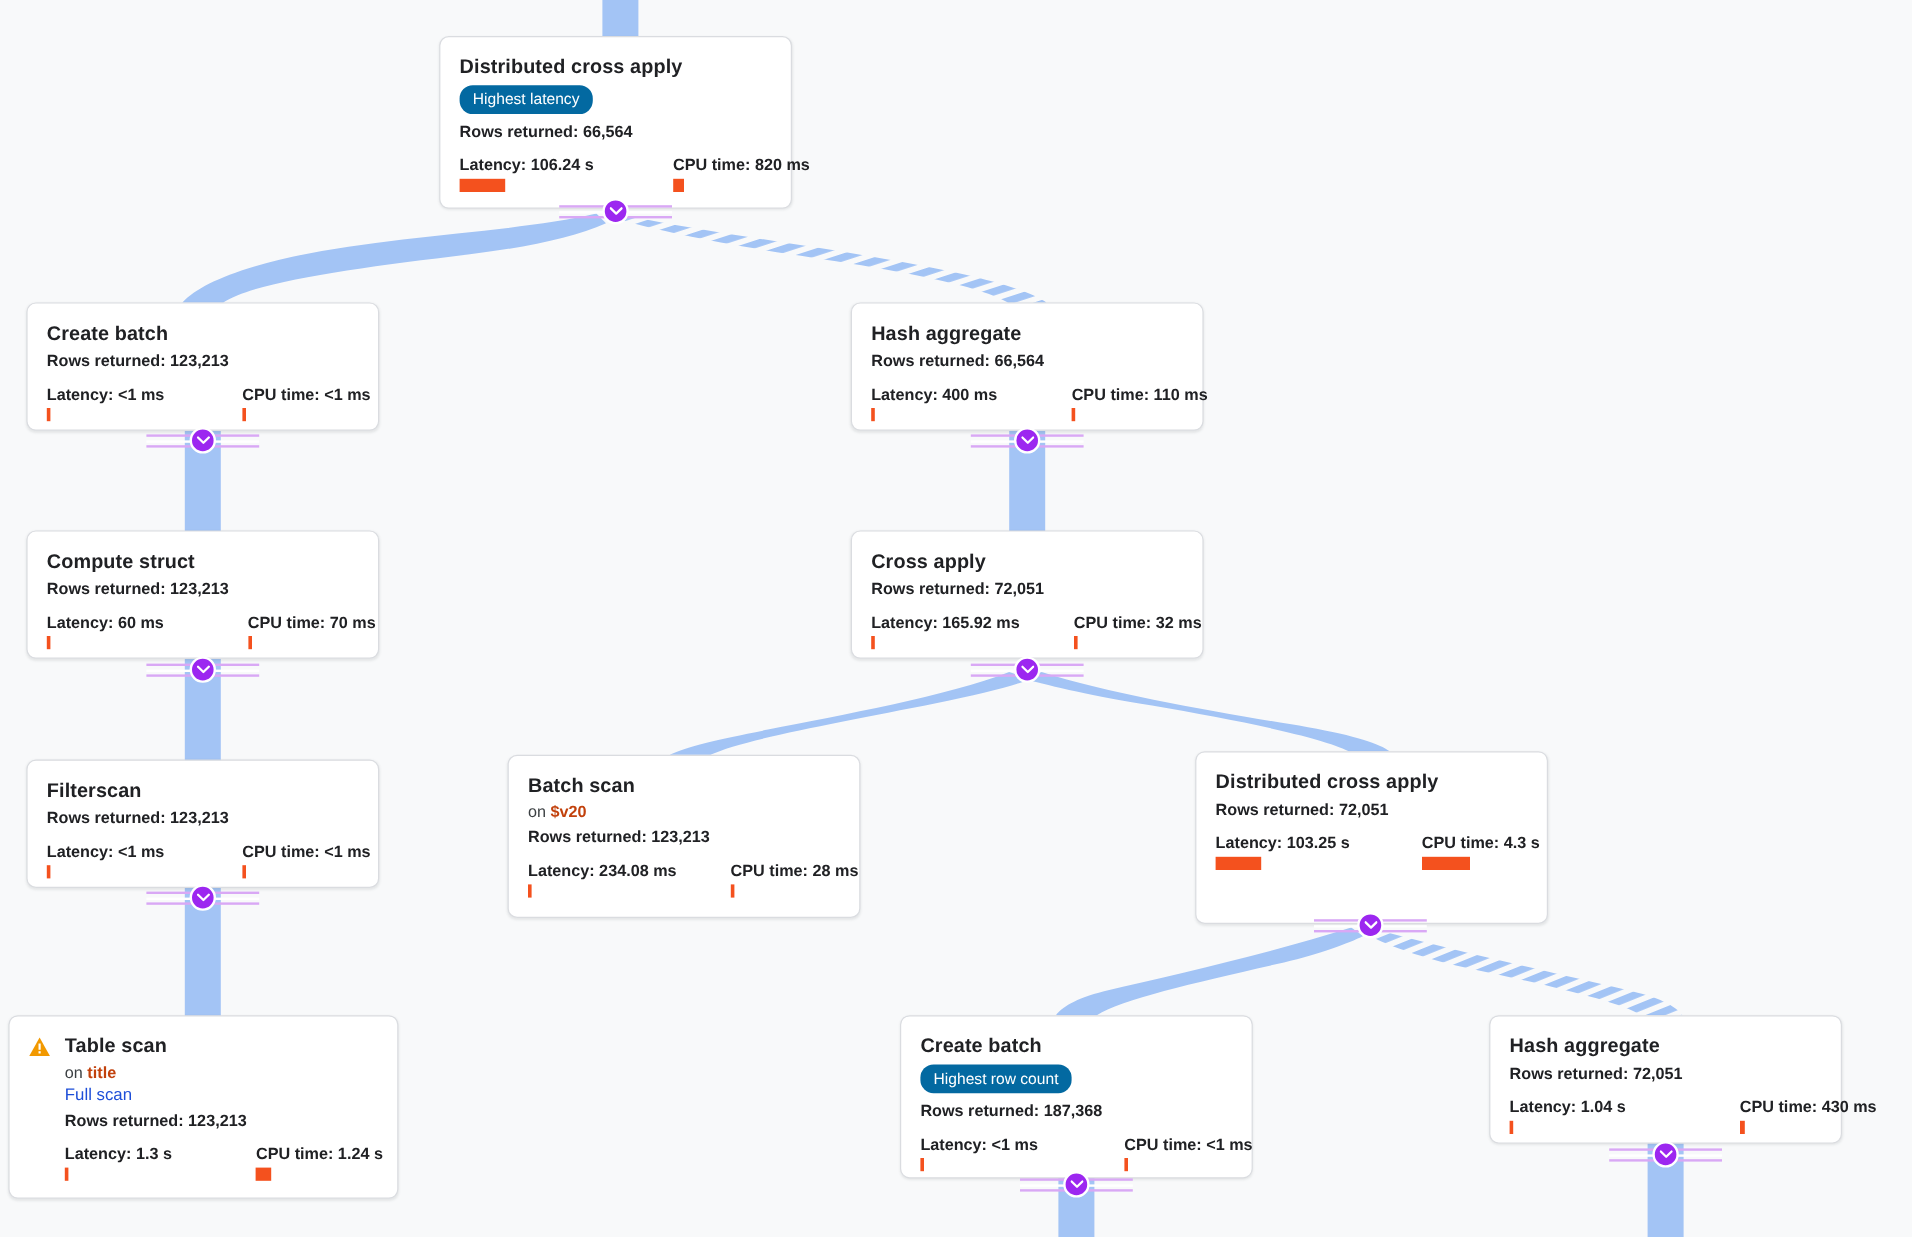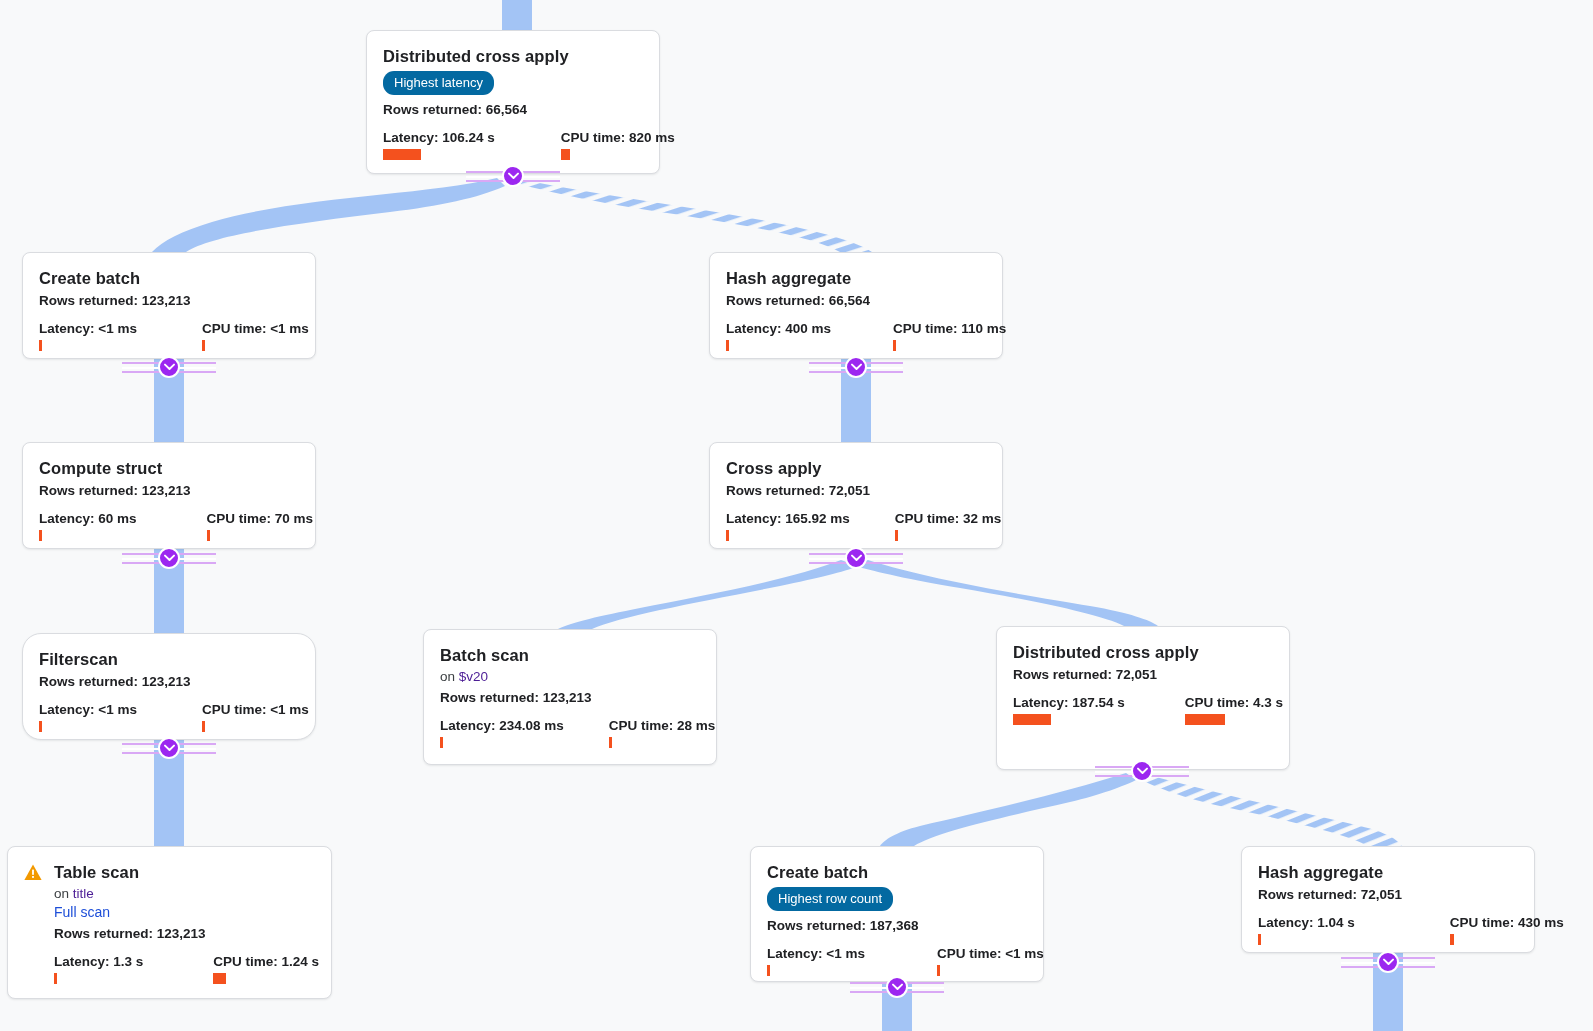--- a/index.html
+++ b/index.html
@@ -62,21 +62,21 @@
     letter-spacing: 0.1px;
     white-space: nowrap;
   }
   .node-subtitle {
     font-size: 13.5px;
     color: #3c4043;
     line-height: 19px;
     margin-top: 1px;
     white-space: nowrap;
   }
-  .node-subtitle b { font-weight: normal; color: #4c1d95; }
+  .node-subtitle b { font-weight: bold; color: #c2410c; }
   .node-scantype {
     font-size: 14px;
     color: #1d4ed8;
     line-height: 19px;
     white-space: nowrap;
   }
 
   .badge {
     display: inline-block;
     background: #0369a1;
@@ -331,21 +331,21 @@
           </div>
           <div class="metric">
             <div class="metric-label">CPU time: 32 ms</div>
             <div class="metric-bar" style="width:3px;"></div>
           </div>
         </div>
       </div>
     </div>
   </div>
 
-  <div class="node" style="left:22px; top:633px; width:294px; height:107px;border-radius:19px;">
+  <div class="node" style="left:22px; top:633px; width:294px; height:107px;">
     <div class="node-inner">
       <div class="node-body">
         <div class="node-title">Filterscan</div>
         <div class="rows-line">Rows returned: 123,213</div>
         <div class="metrics">
           <div class="metric" style="margin-right:65px;">
             <div class="metric-label">Latency: &lt;1 ms</div>
             <div class="metric-bar" style="width:3px;"></div>
           </div>
           <div class="metric">
@@ -377,21 +377,21 @@
     </div>
   </div>
 
   <div class="node" style="left:996px; top:626px; width:294px; height:144px;">
     <div class="node-inner">
       <div class="node-body">
         <div class="node-title">Distributed cross apply</div>
         <div class="rows-line">Rows returned: 72,051</div>
         <div class="metrics">
           <div class="metric" style="margin-right:60px;">
-            <div class="metric-label">Latency: 187.54 s</div>
+            <div class="metric-label">Latency: 103.25 s</div>
             <div class="metric-bar" style="width:38px;"></div>
           </div>
           <div class="metric">
             <div class="metric-label">CPU time: 4.3 s</div>
             <div class="metric-bar" style="width:40px;"></div>
           </div>
         </div>
       </div>
     </div>
   </div>

